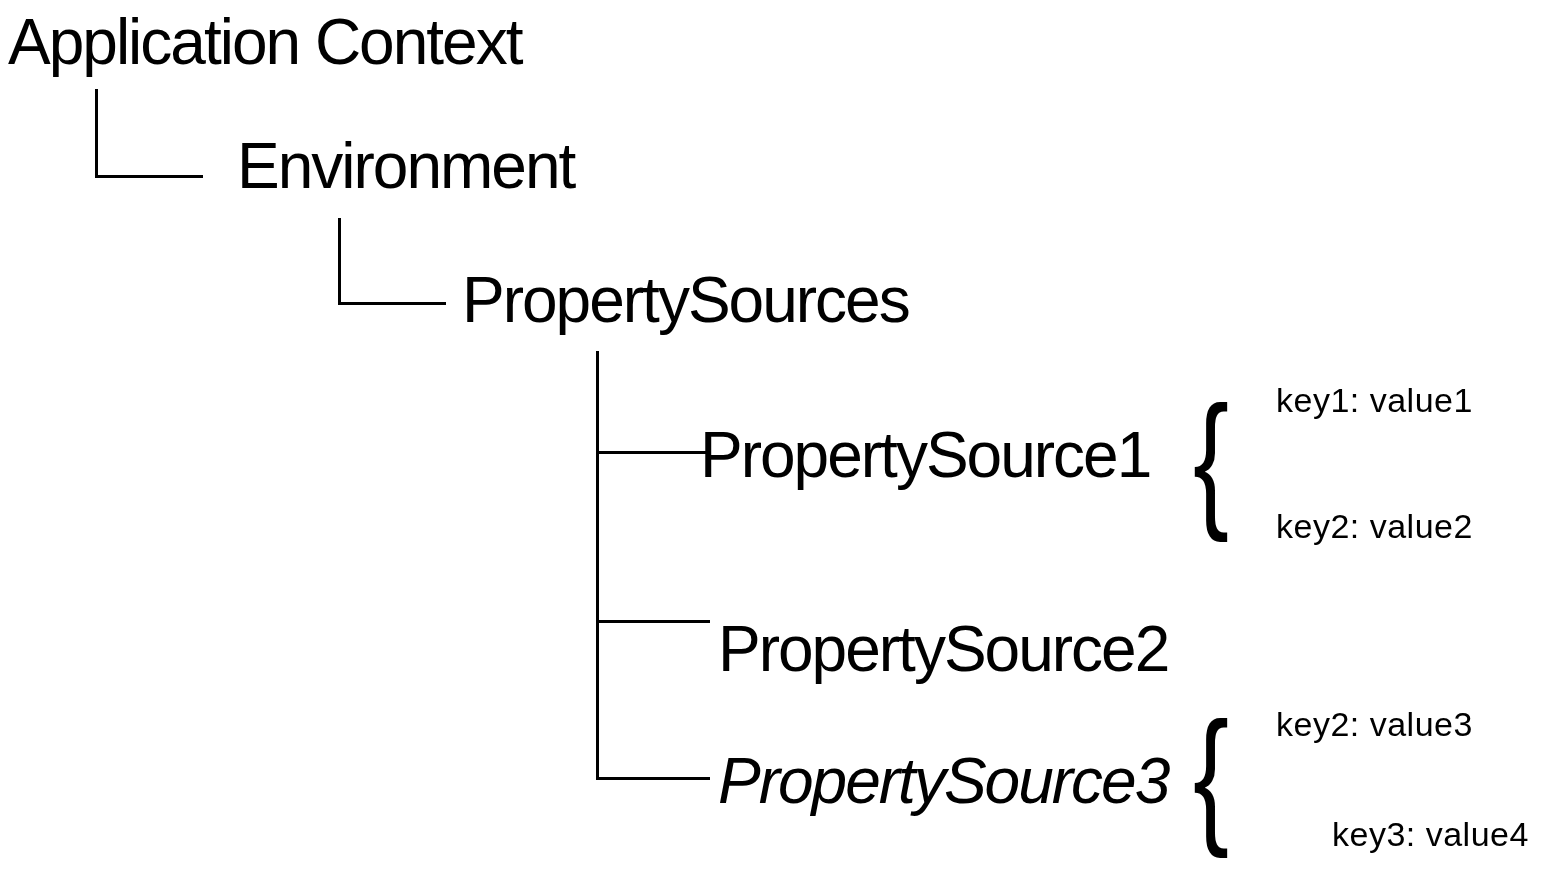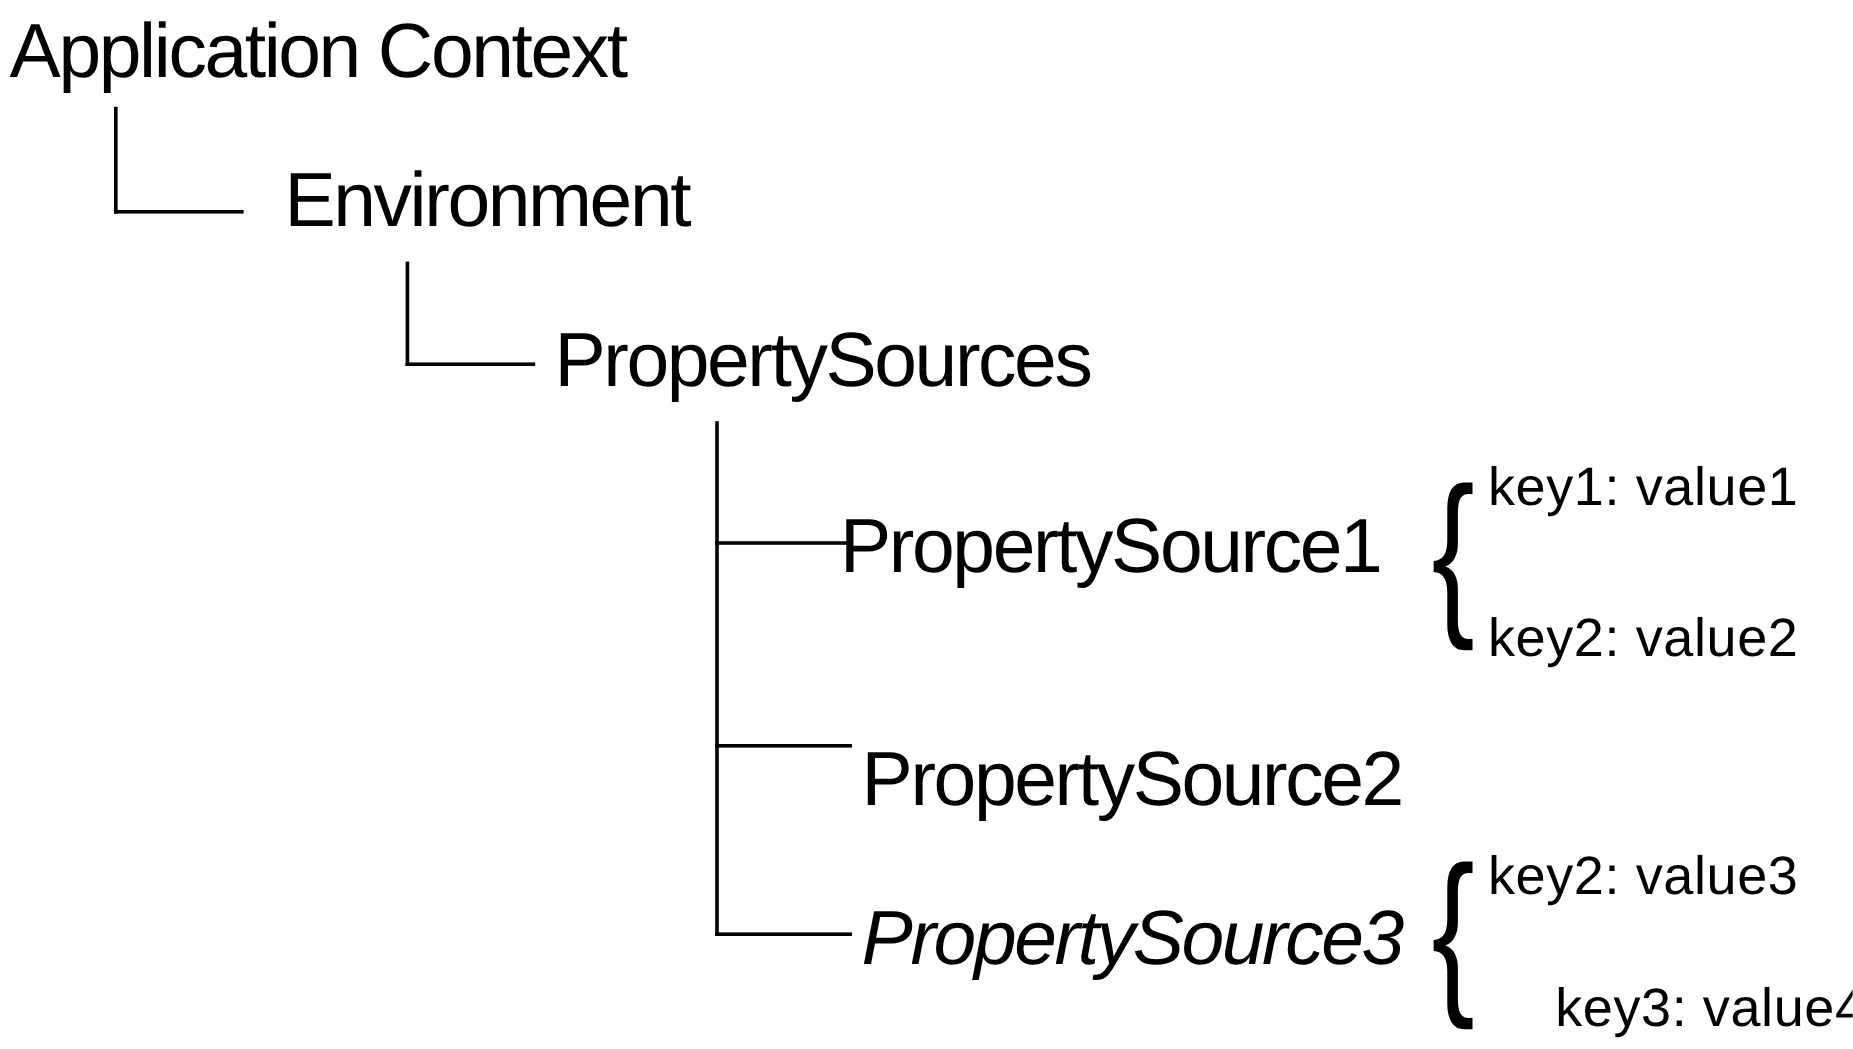--- a/index.html
+++ b/index.html
@@ -20,26 +20,27 @@
     position: absolute;
     font-size: 64px;
     font-weight: 400;
     letter-spacing: -2px;
     line-height: 1;
     white-space: nowrap;
     color: #000000;
   }
   .kv-label {
     position: absolute;
-    font-size: 45px;
+    font-size: 34px;
     font-weight: 400;
     letter-spacing: 0.5px;
     line-height: 1;
     white-space: nowrap;
     color: #000000;
+    margin-left: 36px;
   }
   .hline {
     position: absolute;
     height: 3px;
     background: #000000;
   }
   .vline {
     position: absolute;
     width: 3px;
     background: #000000;

